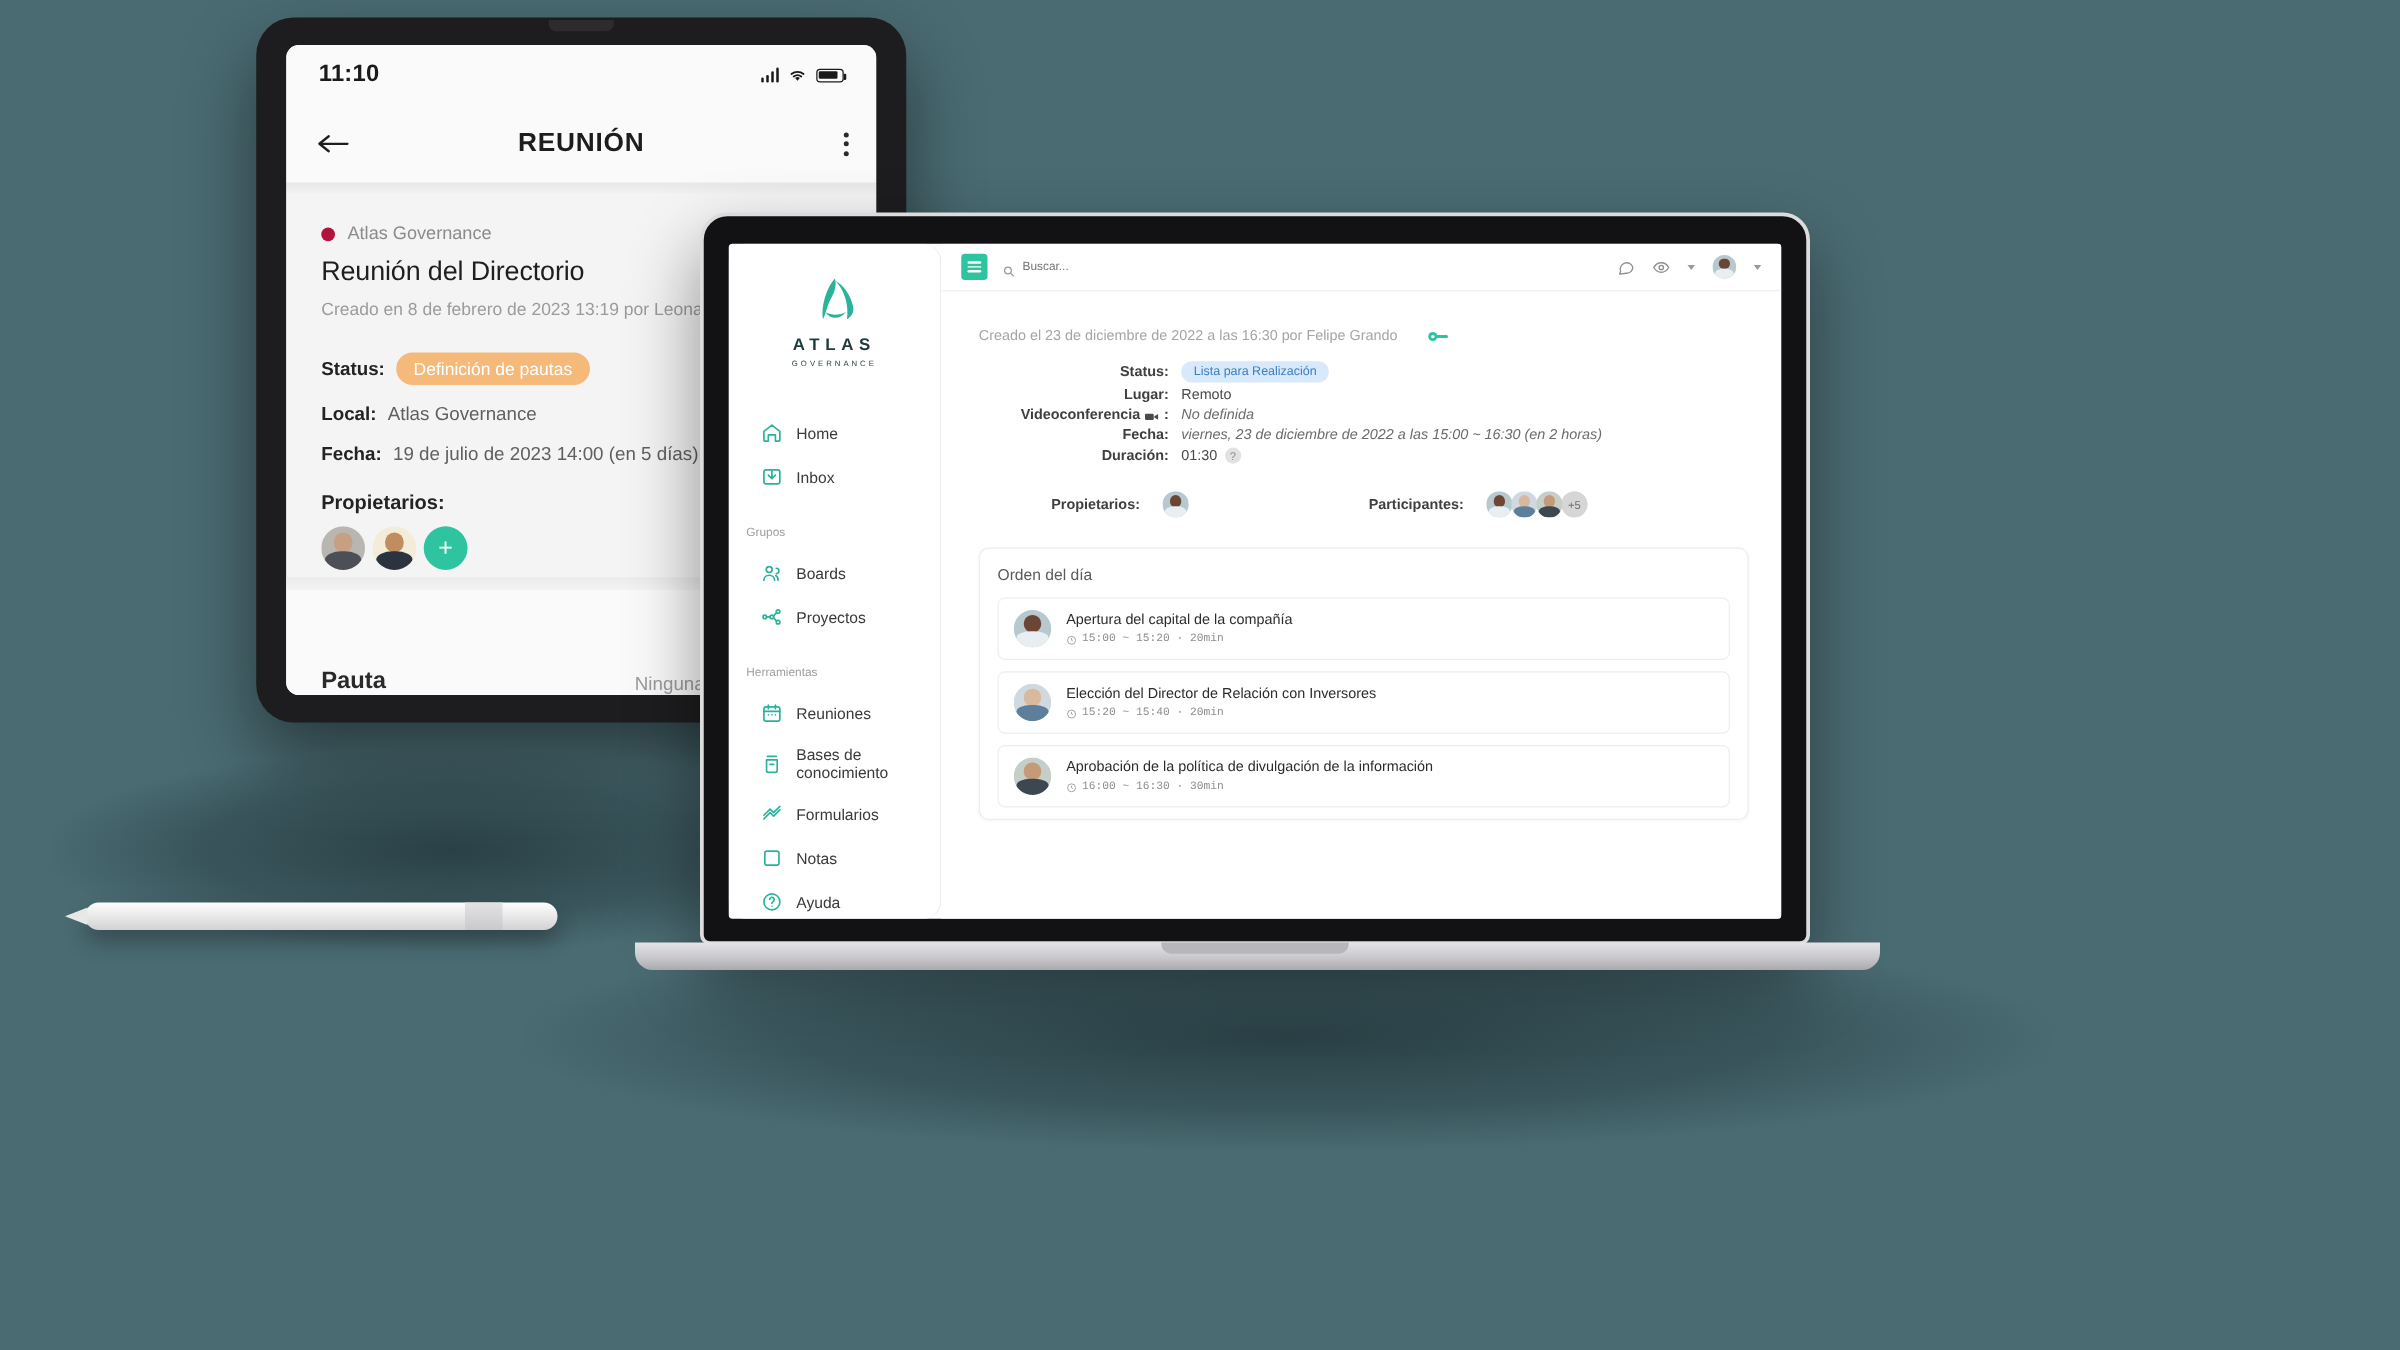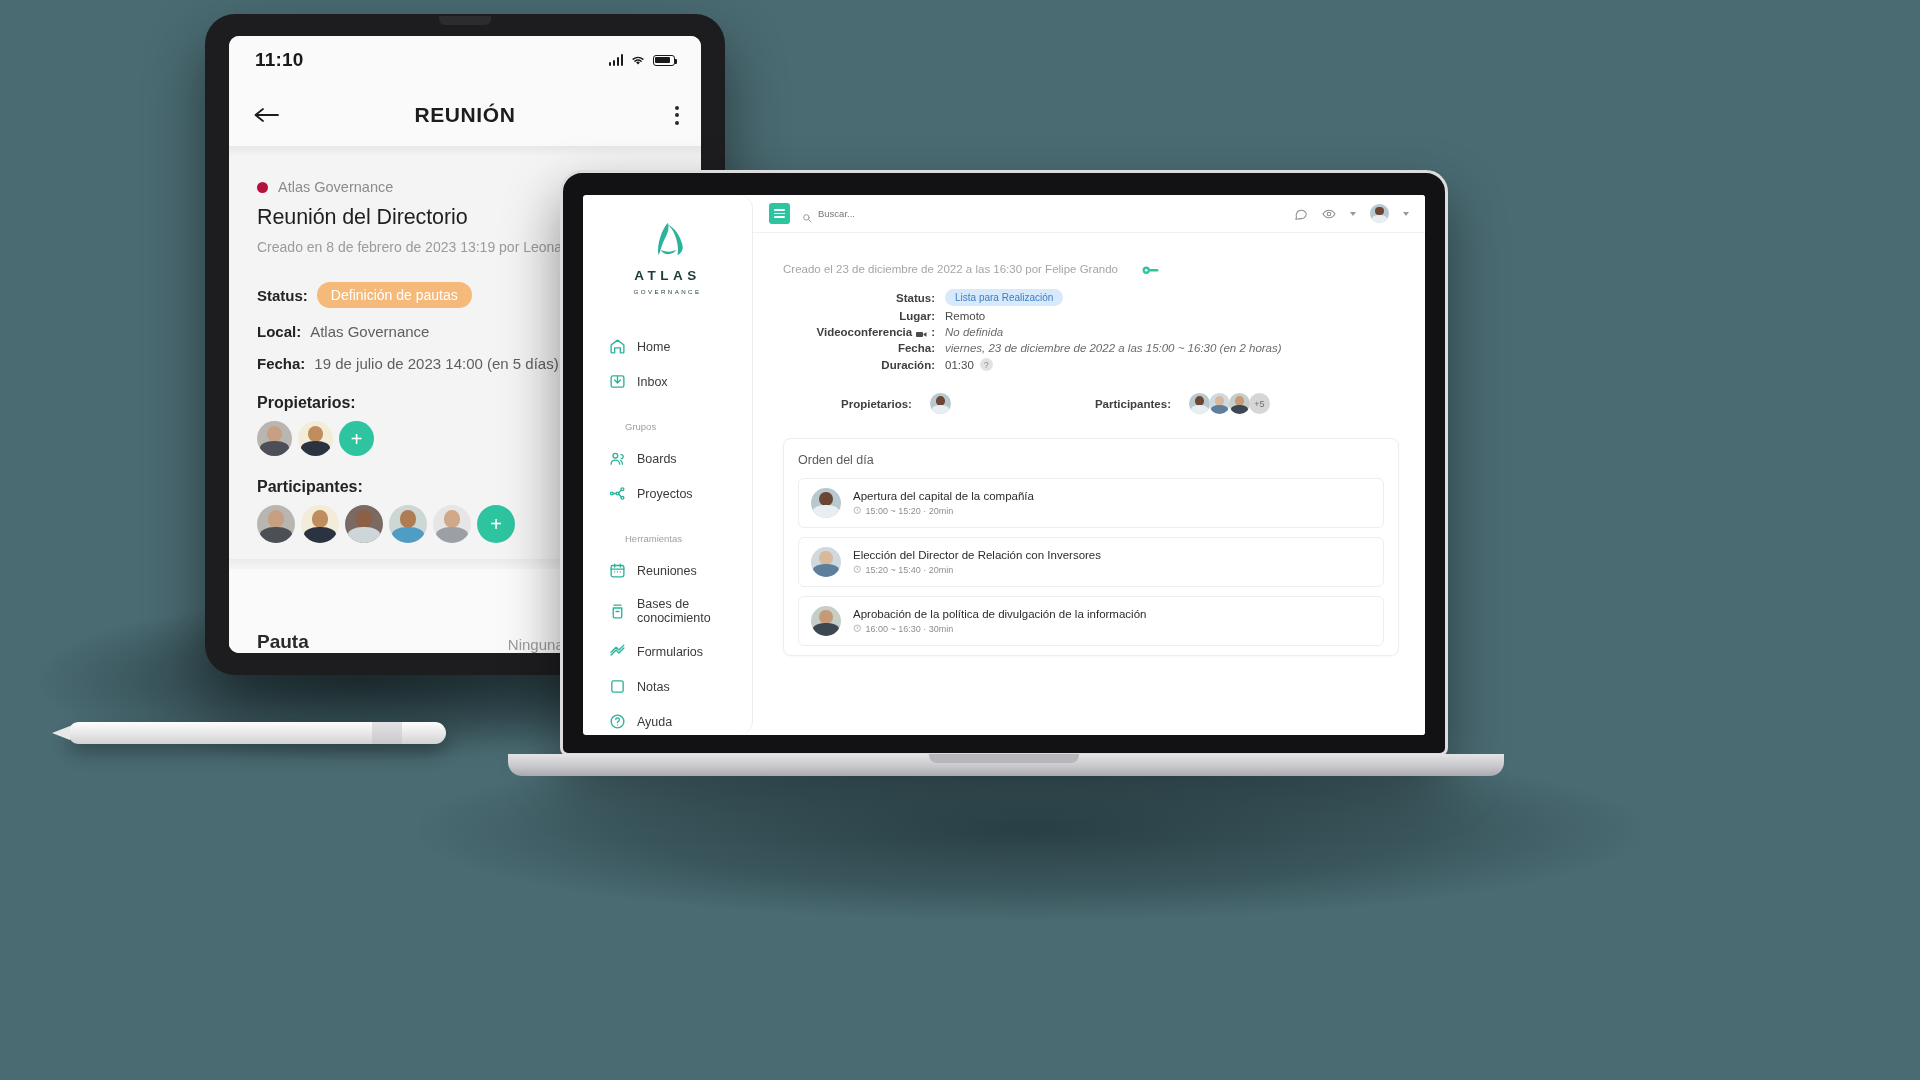--- a/index.html
+++ b/index.html
@@ -15,21 +15,21 @@
   .shadow-blob {
     position: absolute;
     background: radial-gradient(ellipse at center, rgba(15,30,34,0.55) 0%, rgba(15,30,34,0.28) 45%, rgba(15,30,34,0) 72%);
     pointer-events: none;
   }
 
   
   .tablet {
     position: absolute;
     left: 205px; top: 14px;
-    width: 520px; height: 661px;
+    width: 520px; height: 564px;
     background: #1d1d1f;
     border-radius: 30px;
     box-shadow: 0 28px 60px rgba(0,0,0,0.45);
   }
   .tablet-notch {
     position: absolute; left: 50%; transform: translateX(-50%);
     top: 2px; width: 52px; height: 9px;
     background: #2c2c2e; border-radius: 0 0 6px 6px;
   }
   .tablet-screen {
@@ -123,21 +123,21 @@
   }
 
   
   .lp-side {
     width: 170px; flex: 0 0 170px; background:#fff;
     border-right: 1px solid #ececec; padding-top: 22px; border-radius: 14px;
   }
   .lp-logo { display:flex; flex-direction:column; align-items:center; gap: 5px; margin-bottom: 34px; }
   .lp-logo-word { font-size: 13.5px; letter-spacing: 4.5px; color:#1f3b3a; font-weight:700; }
   .lp-logo-sub { font-size: 6.2px; letter-spacing: 2.4px; color:#1f3b3a; }
-  .nav-section { font-size: 9.5px; color:#9e9e9e; padding: 0 0 0 42px; margin: 22px 0 9px; }
+  .nav-section { font-size: 9.5px; color:#9e9e9e; padding: 0 0 0 14px; margin: 22px 0 9px; }
   .nav-item { display:flex; align-items:center; gap: 11px; padding: 9px 0 9px 26px; cursor:pointer; }
   .nav-label { font-size: 12.5px; color:#3a3a3a; }
   .nav-ico { width: 17px; height: 17px; flex:0 0 17px; color:#2ab39a; display:flex; align-items:center; justify-content:center; }
   .nav-ico svg { width:100%; height:100%; }
 
   
   .lp-main { flex:1; display:flex; flex-direction:column; min-width:0; background:#fff; }
   .lp-topbar { height: 38px; display:flex; align-items:center; gap:12px; padding: 0 16px; border-bottom:1px solid #f0f0f0; }
   .burger { width: 21px; height: 21px; background:#2ec4a0; border-radius:3px; display:flex; align-items:center; justify-content:center; flex-direction:column; gap:2.2px; }
   .burger i { display:block; width:11px; height:1.6px; background:#fff; border-radius:1px; }
@@ -171,21 +171,21 @@
   .av-more { width:25px;height:25px;border-radius:50%;background:#d6d6d6;color:#6e6e6e;font-size:9px;display:flex;align-items:center;justify-content:center;border:2px solid #fff;margin-left:-5px; }
   .spacer-lg { width: 110px; }
 
   .agenda-card { margin-top: 22px; border:1px solid #ededed; border-radius:8px; padding: 14px 14px 0 14px; background:#fff; box-shadow:0 1px 3px rgba(0,0,0,0.03); }
   .agenda-title { font-size:12.5px; color:#5a5a5a; margin-bottom: 11px; }
   .agenda-item { border:1px solid #eeeeee; border-radius:6px; padding: 9px 12px; display:flex; align-items:center; gap:12px; margin-bottom: 9px; background:#fff; }
   .ai-av { width:30px;height:30px;border-radius:50%;overflow:hidden;flex:0 0 30px; }
   .ai-pause { width:30px;height:30px;border-radius:50%;background:#9d9d9d;display:flex;align-items:center;justify-content:center;gap:2.5px;flex:0 0 30px; }
   .ai-pause i { width:3px;height:11px;background:#fff;border-radius:1px;display:block; }
   .ai-name { font-size:11.5px; color:#2c2c2c; }
-  .ai-time { font-size:9px; color:#8e8e8e; margin-top:4px; display:flex; align-items:flex-start; gap:4px; }
+  .ai-time { font-size:9px; color:#8e8e8e; margin-top:4px; display:flex; align-items:flex-end; gap:4px;font-family:Liberation Mono, monospace; }
   .clock-ico { width:8.5px;height:8.5px;color:#9a9a9a; }
 
   
   .stylus {
     position:absolute; left: 68px; top: 722px;
     width: 378px; height: 22px;
     background: linear-gradient(#fdfdfd 0%, #ececec 42%, #d2d2d4 100%);
     border-radius: 11px;
     box-shadow: 0 9px 18px rgba(0,0,0,0.30);
   }

